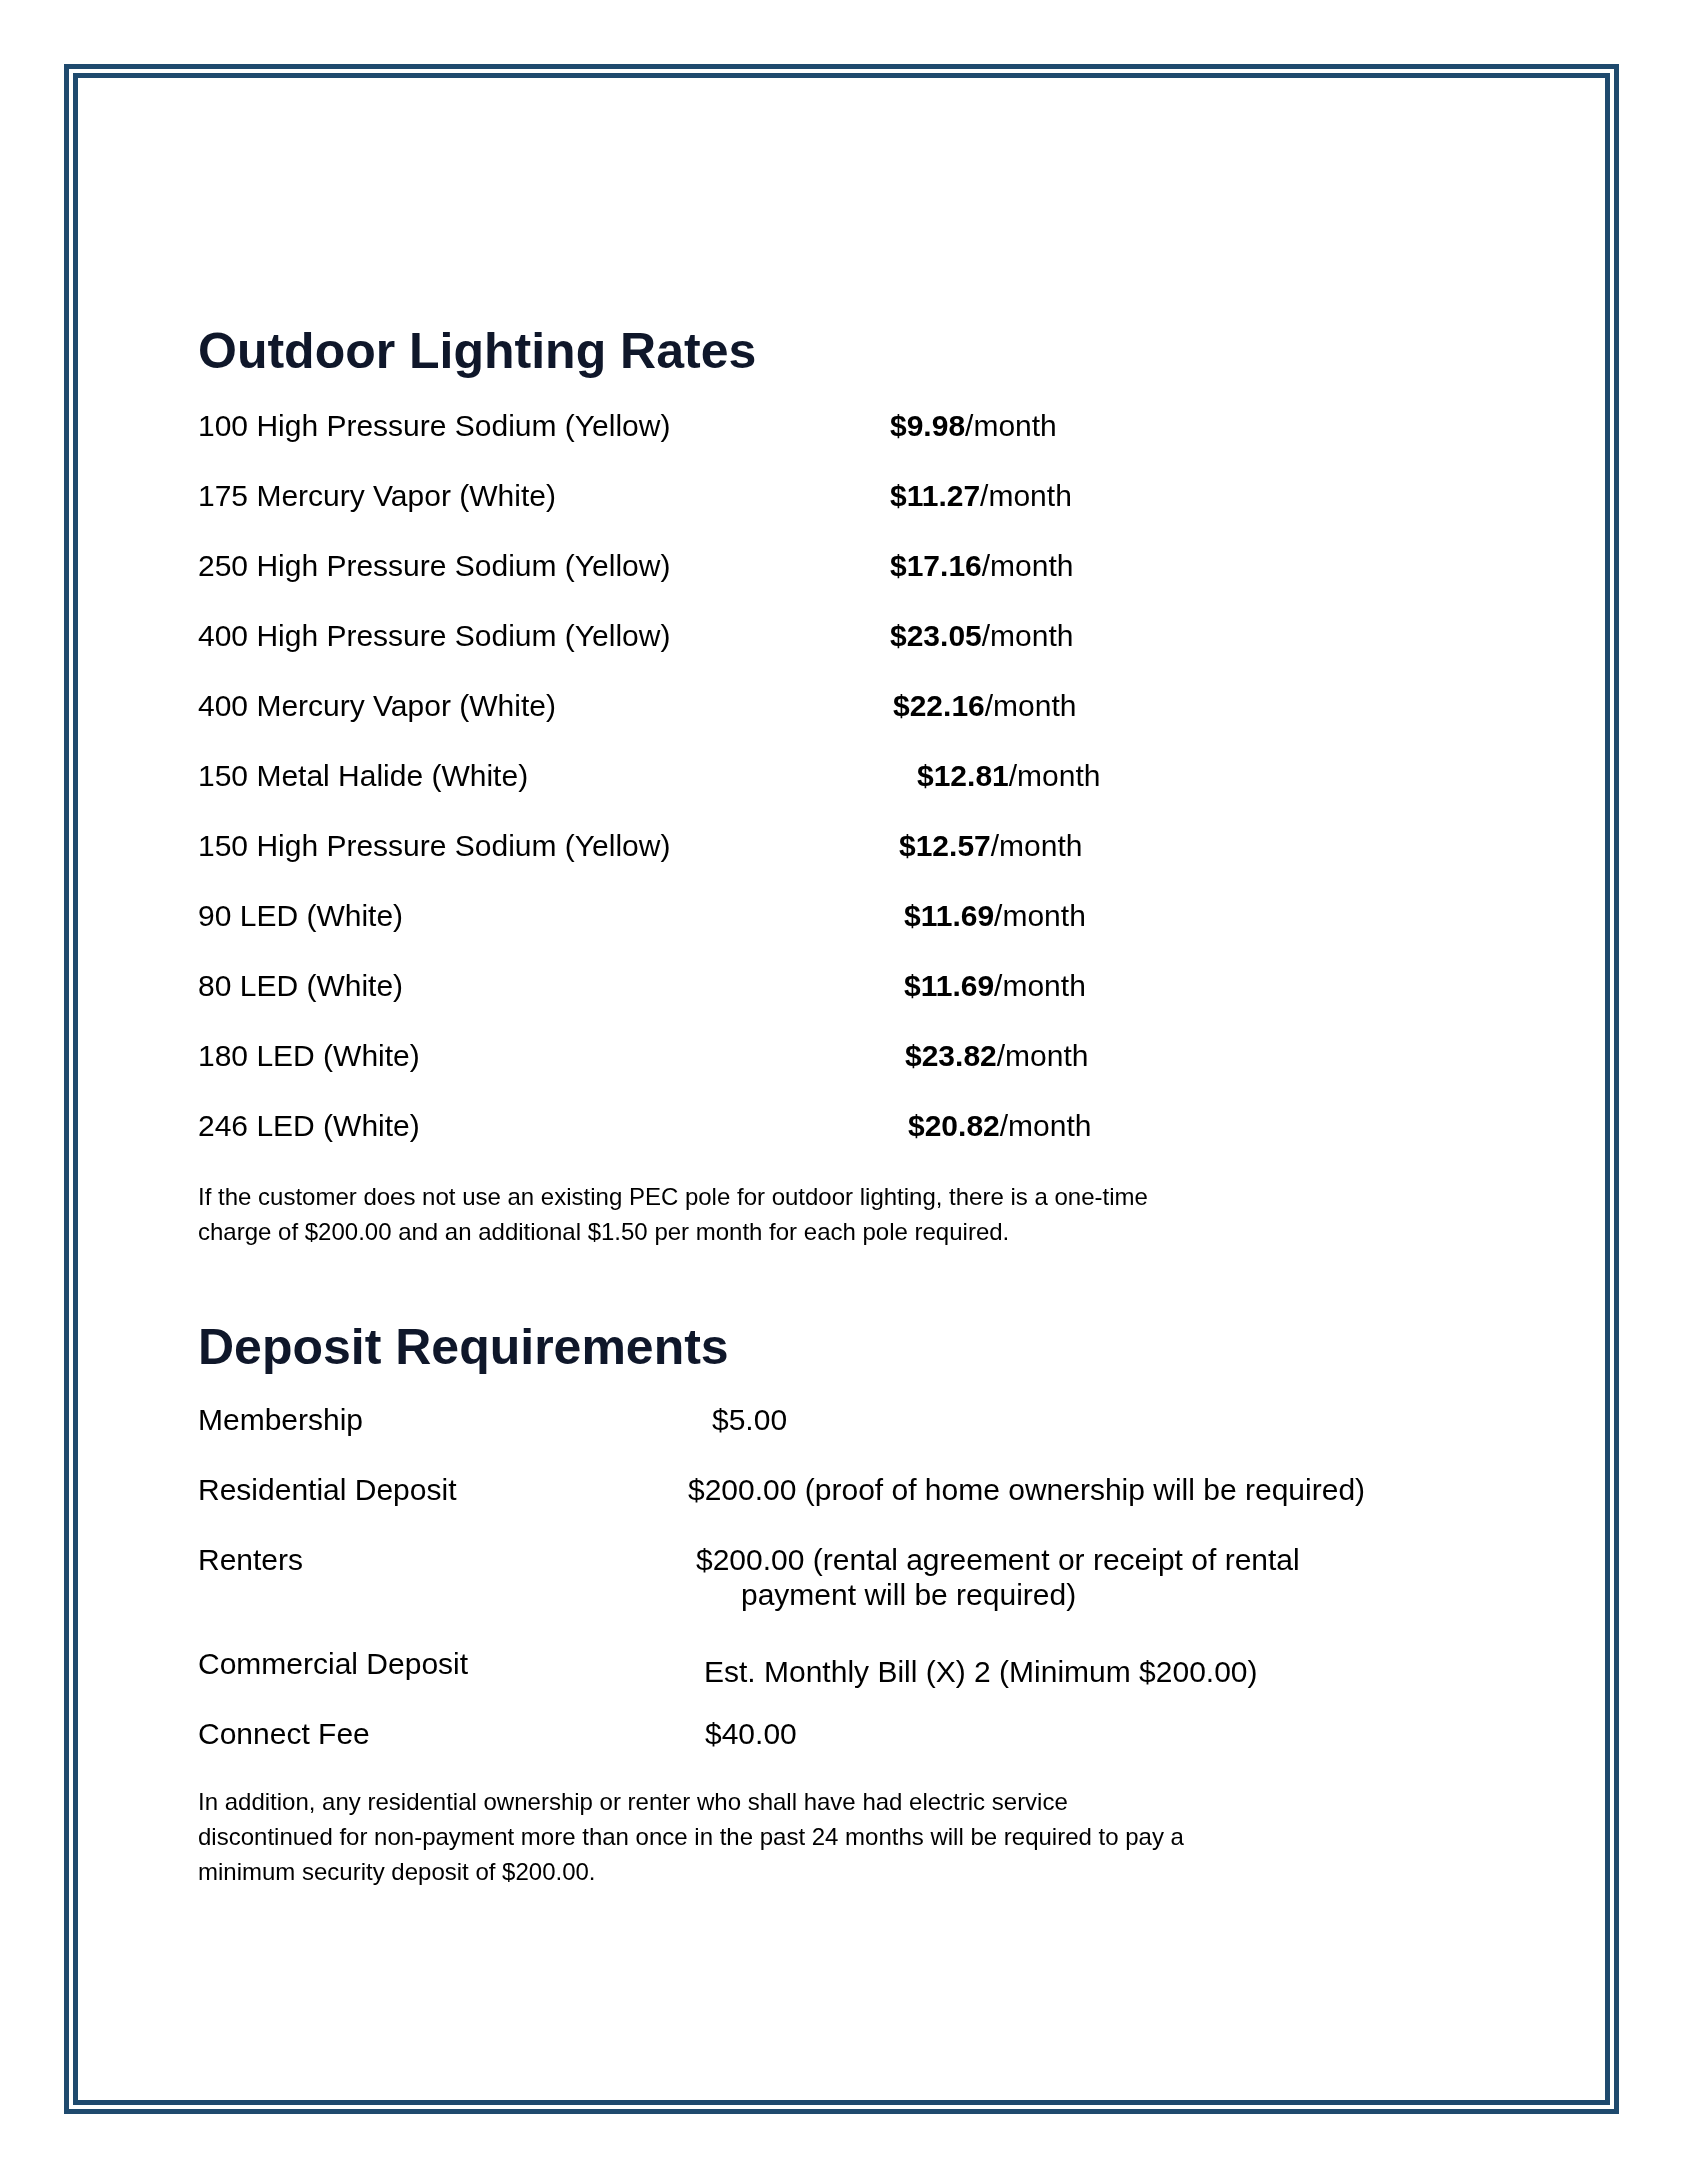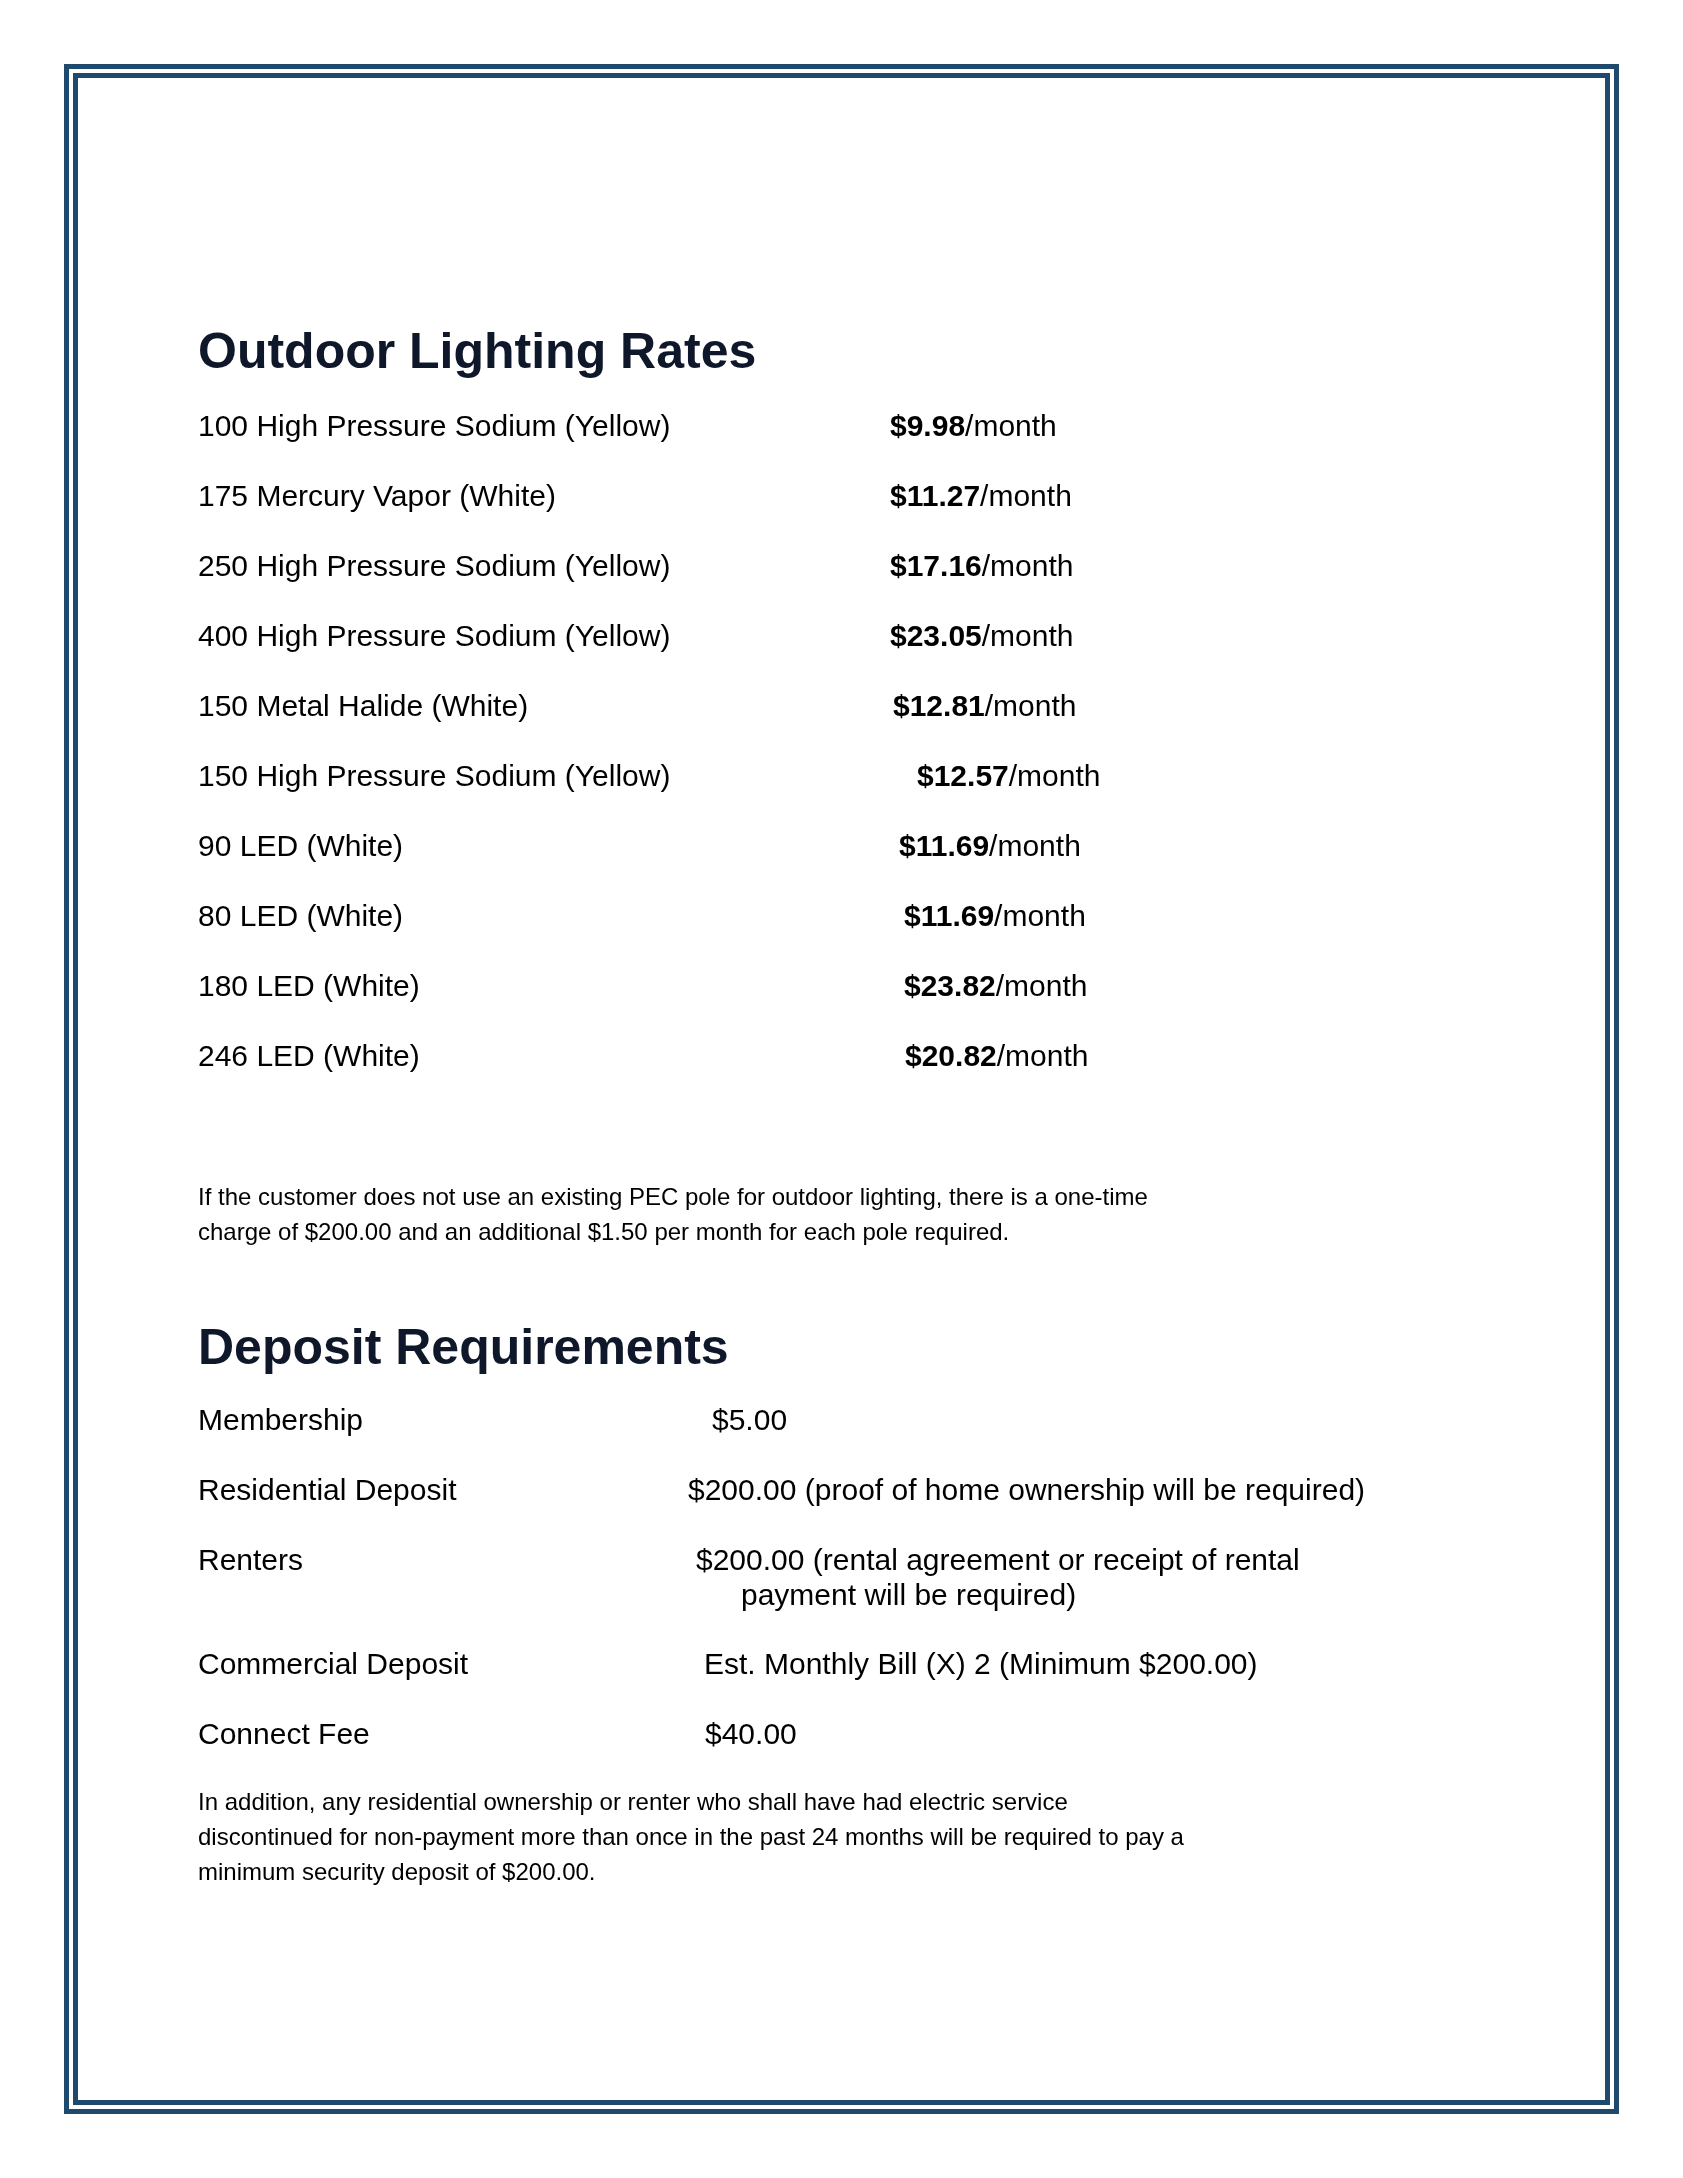--- a/index.html
+++ b/index.html
@@ -110,20 +110,21 @@
 
   <div class="content">
 
     <h1 class="section-heading" id="heading-lighting">Outdoor Lighting Rates</h1>
 
     <div class="rates-list" id="rates-list">
         <div class="row rate-row"><span class="row-label">100 High Pressure Sodium (Yellow)</span><span class="rate-price"><span class="rate-amount">$9.98</span><span class="rate-per">/month</span></span></div>
         <div class="row rate-row"><span class="row-label">175 Mercury Vapor (White)</span><span class="rate-price"><span class="rate-amount">$11.27</span><span class="rate-per">/month</span></span></div>
         <div class="row rate-row"><span class="row-label">250 High Pressure Sodium (Yellow)</span><span class="rate-price"><span class="rate-amount">$17.16</span><span class="rate-per">/month</span></span></div>
         <div class="row rate-row"><span class="row-label">400 High Pressure Sodium (Yellow)</span><span class="rate-price"><span class="rate-amount">$23.05</span><span class="rate-per">/month</span></span></div>
+        <div class="row rate-row"><span class="row-label">400 Mercury Vapor (White)</span><span class="rate-price"><span class="rate-amount">$22.16</span><span class="rate-per">/month</span></span></div>
         <div class="row rate-row"><span class="row-label">150 Metal Halide (White)</span><span class="rate-price"><span class="rate-amount">$12.81</span><span class="rate-per">/month</span></span></div>
         <div class="row rate-row"><span class="row-label">150 High Pressure Sodium (Yellow)</span><span class="rate-price"><span class="rate-amount">$12.57</span><span class="rate-per">/month</span></span></div>
         <div class="row rate-row"><span class="row-label">90 LED (White)</span><span class="rate-price"><span class="rate-amount">$11.69</span><span class="rate-per">/month</span></span></div>
         <div class="row rate-row"><span class="row-label">80 LED (White)</span><span class="rate-price"><span class="rate-amount">$11.69</span><span class="rate-per">/month</span></span></div>
         <div class="row rate-row"><span class="row-label">180 LED (White)</span><span class="rate-price"><span class="rate-amount">$23.82</span><span class="rate-per">/month</span></span></div>
         <div class="row rate-row"><span class="row-label">246 LED (White)</span><span class="rate-price"><span class="rate-amount">$20.82</span><span class="rate-per">/month</span></span></div>
       </div>
 
     <p class="note" id="note-lighting">
       <span class="line">If the customer does not use an existing PEC pole for outdoor lighting, there is a one-time</span>
@@ -137,21 +138,21 @@
             <span style="display: block; white-space: nowrap;">$5.00</span>
           </span></div>
         <div class="row dep-row"><span class="row-label">Residential Deposit</span><span class="dep-value">
             <span style="display: block; white-space: nowrap;">$200.00 (proof of home ownership will be required)</span>
           </span></div>
         <div class="row dep-row two-line"><span class="row-label">Renters</span><span class="dep-value">
             <span style="display: block; white-space: nowrap;">$200.00 (rental agreement or receipt of rental</span>
             <span style="display: block; white-space: nowrap; margin-left: 45px;">payment will be required)</span>
           </span></div>
         <div class="row dep-row"><span class="row-label">Commercial Deposit</span><span class="dep-value">
-            <span style="display: block; white-space: nowrap;">Est. Monthly Bill (X) 2 (Minimum $200.00)</span>
+            <span style="display: block; white-space: nowrap; margin-top: 8px;">Est. Monthly Bill (X) 2 (Minimum $200.00)</span>
           </span></div>
         <div class="row dep-row"><span class="row-label">Connect Fee</span><span class="dep-value">
             <span style="display: block; white-space: nowrap;">$40.00</span>
           </span></div>
       </div>
 
     <p class="note" id="note-deposits">
       <span class="line">In addition, any residential ownership or renter who shall have had electric service</span>
       <span class="line">discontinued for non-payment more than once in the past 24 months will be required to pay a</span>
       <span class="line">minimum security deposit of $200.00.</span>

